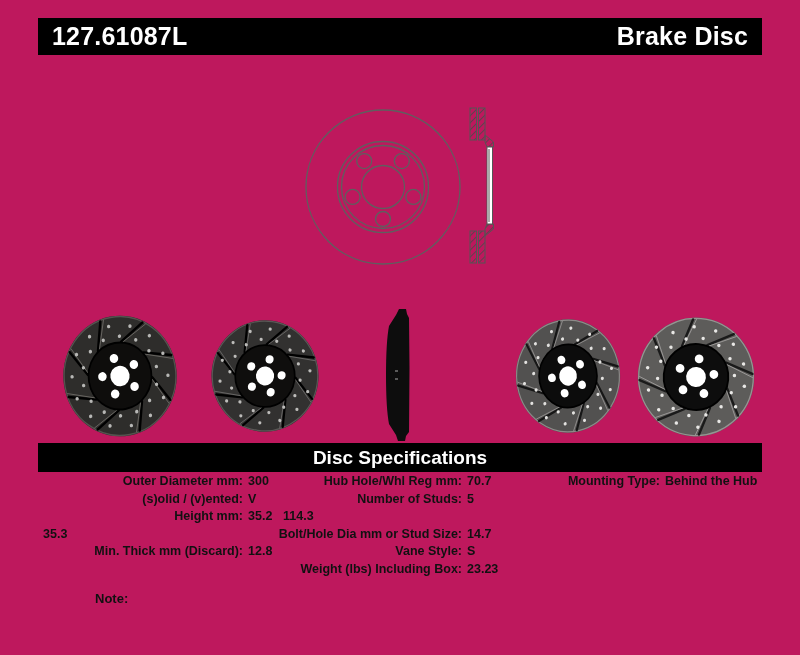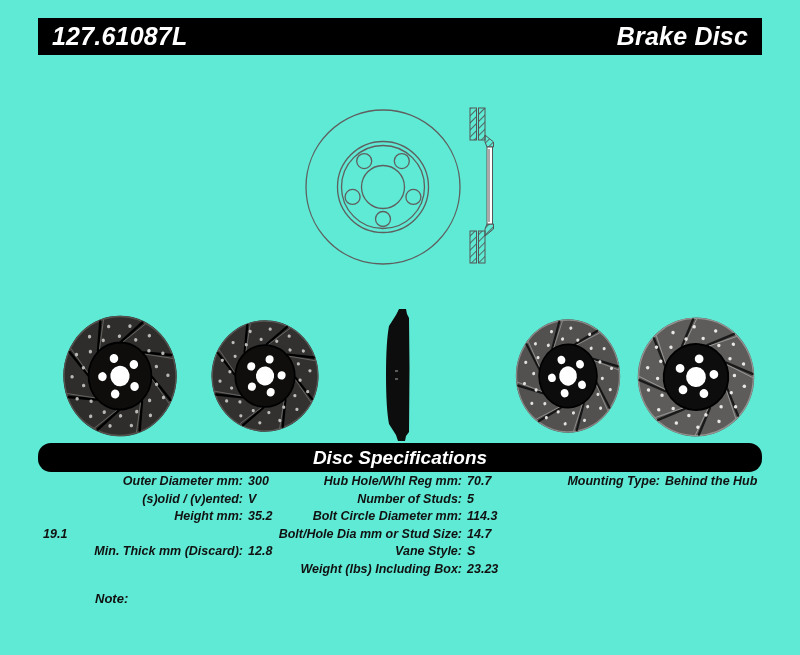--- a/index.html
+++ b/index.html
@@ -1,37 +1,37 @@
 <!DOCTYPE html>
 <html><head>
 <meta charset="utf-8">
 <style>
   html,body{margin:0;padding:0;background:#ffffff;}
-  .page{position:relative;width:800px;height:655px;background:#5eead4;
-        font-family:"Liberation Sans",sans-serif;overflow:hidden;font-style:italic;}
+  .page{position:relative;width:800px;height:655px;background:#be185d;
+        font-family:"Liberation Sans",sans-serif;overflow:hidden;}
 
   .title-bar{position:absolute;left:38px;top:18px;width:724px;height:37px;
     background:#000000;color:#ffffff;display:flex;align-items:center;
     justify-content:space-between;padding:0 14px;box-sizing:border-box;
     font-weight:bold;font-size:25px;letter-spacing:0.2px;}
 
   .drawing-front{position:absolute;left:300px;top:104px;width:166px;height:166px;}
   .drawing-side{position:absolute;left:462px;top:102px;width:36px;height:168px;}
 
   .photo{position:absolute;}
   .photo-1{left:54px;top:310px;width:132px;height:132px;}
   .photo-2{left:204px;top:315px;width:122px;height:122px;}
   .photo-3{left:383px;top:308px;width:34px;height:134px;}
   .photo-4{left:506px;top:314px;width:124px;height:124px;}
   .photo-5{left:631px;top:312px;width:130px;height:130px;}
   .photo svg{width:100%;height:100%;display:block;}
 
   .spec-bar{position:absolute;left:38px;top:443px;width:724px;height:29px;
     background:#000000;color:#ffffff;display:flex;align-items:center;
-    justify-content:center;font-weight:bold;font-size:19px;border-radius:13px;}
+    justify-content:center;font-weight:bold;font-size:19px;}
 
   .spec-col{position:absolute;top:473px;font-weight:bold;font-size:12.5px;color:#111111;}
   .spec-row{display:flex;white-space:nowrap;line-height:17.5px;height:17.5px;}
   .spec-label{text-align:right;}
   .spec-value{margin-left:5px;text-align:center;}
   .col-left{left:38px;}  .col-left  .spec-label{width:205px;}
   .col-mid{left:278px;}  .col-mid   .spec-label{width:184px;text-align:right;}
   .col-right{left:556px;}.col-right .spec-label{width:104px;}
 
   .note{position:absolute;left:95px;top:570px;font-weight:bold;font-size:13px;color:#111111;margin-top:21px;}
@@ -337,38 +337,37 @@
       </div>
       <div class="spec-row">
         <span class="spec-label">(s)olid / (v)ented:</span>
         <span class="spec-value">V</span>
       </div>
       <div class="spec-row">
         <span class="spec-label">Height mm:</span>
         <span class="spec-value">35.2</span>
       </div>
       <div class="spec-row">
-        <span class="spec-value">19.1</span>
+        <span class="spec-value">35.3</span>
       </div>
       <div class="spec-row">
         <span class="spec-label">Min. Thick mm (Discard):</span>
         <span class="spec-value">12.8</span>
       </div>
     </div>
   <div class="spec-col col-mid">
       <div class="spec-row">
         <span class="spec-label">Hub Hole/Whl Reg mm:</span>
         <span class="spec-value">70.7</span>
       </div>
       <div class="spec-row">
         <span class="spec-label">Number of Studs:</span>
         <span class="spec-value">5</span>
       </div>
       <div class="spec-row">
-        <span class="spec-label">Bolt Circle Diameter mm:</span>
         <span class="spec-value">114.3</span>
       </div>
       <div class="spec-row">
         <span class="spec-label">Bolt/Hole Dia mm or Stud Size:</span>
         <span class="spec-value">14.7</span>
       </div>
       <div class="spec-row">
         <span class="spec-label">Vane Style:</span>
         <span class="spec-value">S</span>
       </div>

